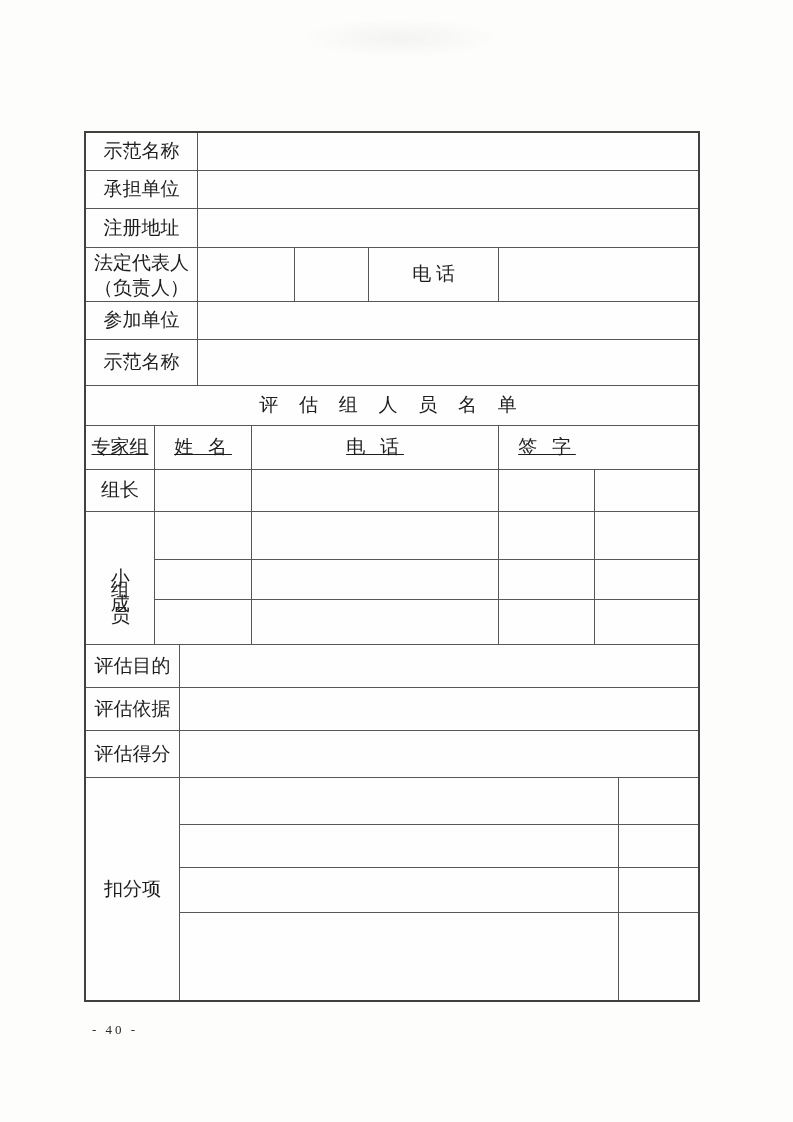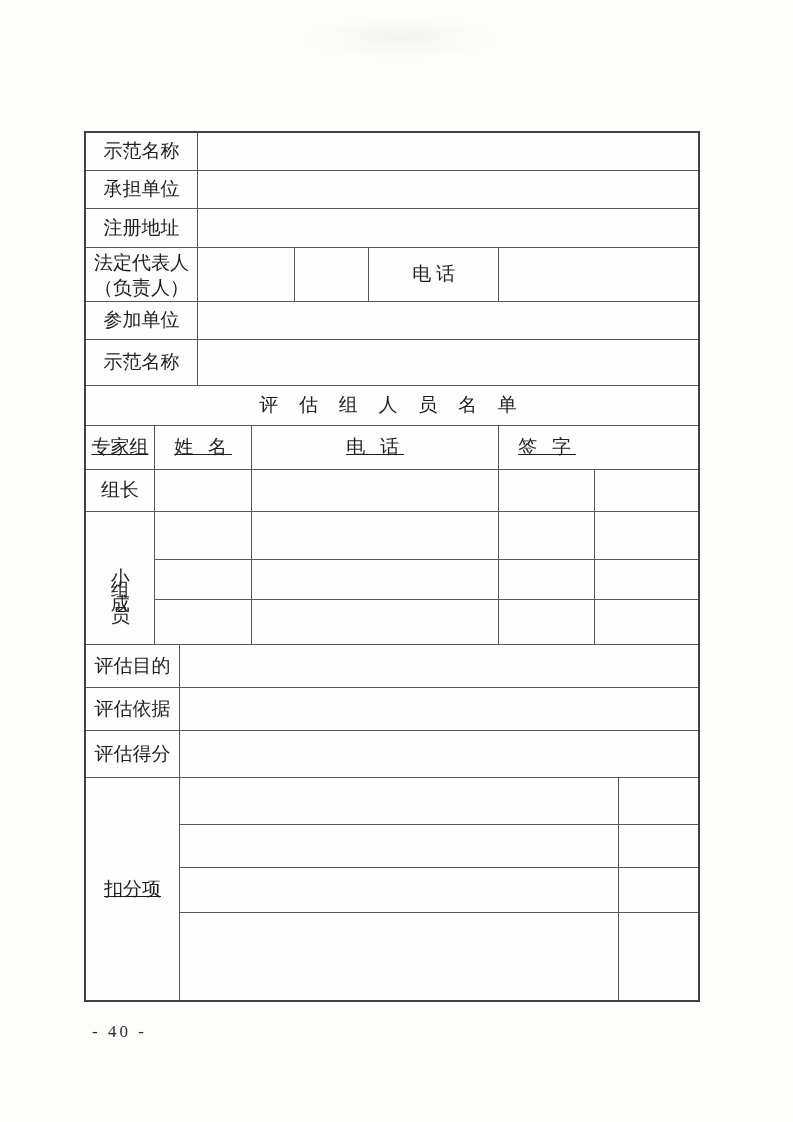--- a/index.html
+++ b/index.html
@@ -15,21 +15,21 @@
   
   .smudge{position:absolute;left:300px;top:18px;width:200px;height:40px;
     background:radial-gradient(ellipse at center,rgba(120,120,120,0.07),rgba(120,120,120,0) 70%);}
   .form-table{
     position:absolute;left:84px;top:131px;width:616px;height:871px;
     box-sizing:border-box;border:2px solid #414141;background:#fefefe;
     display:flex;flex-direction:column;
     font-size:19px;line-height:1.3;justify-content:flex-end;
   }
   .trow{display:grid;box-sizing:border-box;border-bottom:1px solid #575757;flex:0 0 auto;}
-  .form-table > .trow:last-child{border-bottom:none;flex:1 1 auto;text-decoration:underline;}
+  .form-table > .trow:last-child{border-bottom:none;flex:1 1 auto;}
   .c{box-sizing:border-box;border-right:1px solid #575757;
      display:flex;align-items:center;justify-content:center;text-align:center;overflow:hidden;}
   .c.last{border-right:none;}
   .c.bb{border-bottom:1px solid #575757;}
   .cols-a{grid-template-columns:112px 1fr;}
   .cols-legal{grid-template-columns:112px 97px 74px 130px 96px 1fr;font-family:Liberation Serif, serif;}
   .cols-team{grid-template-columns:69px 97px 247px 96px 1fr;}
   .cols-eval{grid-template-columns:94px 1fr;}
   .cols-ded{grid-template-columns:94px 1fr 79px;grid-template-rows:47px 43px 45px 1fr;}
   .rows-members{grid-template-rows:48px 40px 44px;}
@@ -39,21 +39,21 @@
   .two-line{flex-direction:column;line-height:25px;}
   .title-cell{letter-spacing:8px;}
   .sp{letter-spacing:5px;}
   .vtext{
     writing-mode:vertical-lr;text-orientation:upright;
     letter-spacing:13px;grid-row:1/4;
   }
   .ded-label{grid-row:1/5;}
   .page-number{
     position:absolute;left:92px;top:1022px;
-    font-size:17px;letter-spacing:3px;color:#2a2a2a;
+    font-size:13px;letter-spacing:3px;color:#2a2a2a;
   }
 </style>
 </head>
 <body>
 
 <div class="page">
   <div class="smudge"></div>
 
   <div class="form-table">
 

